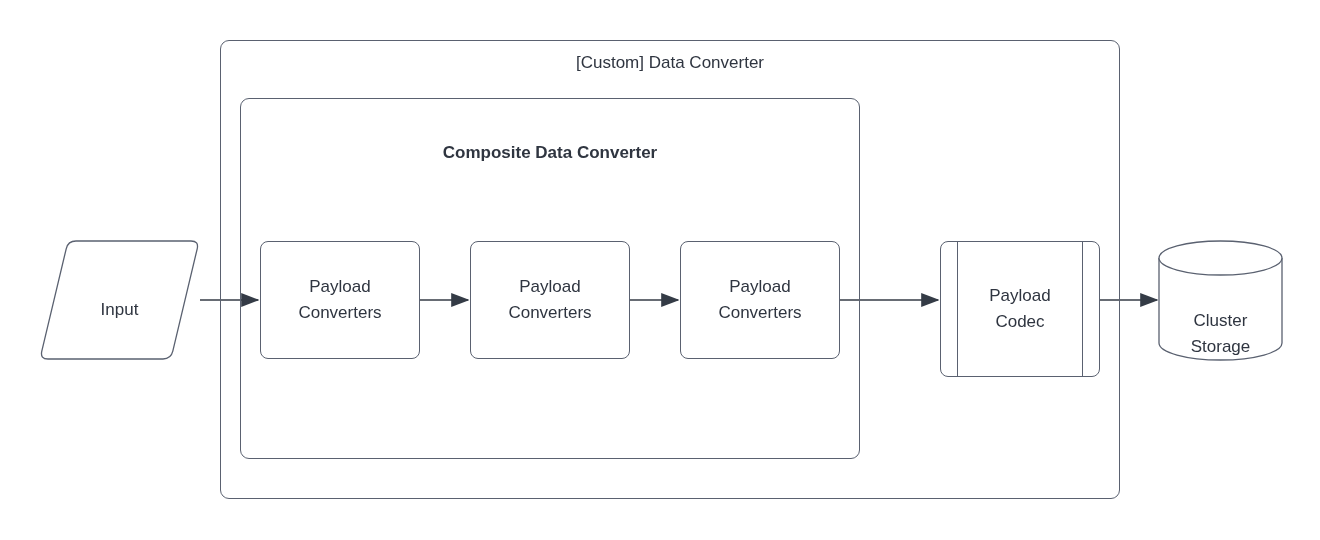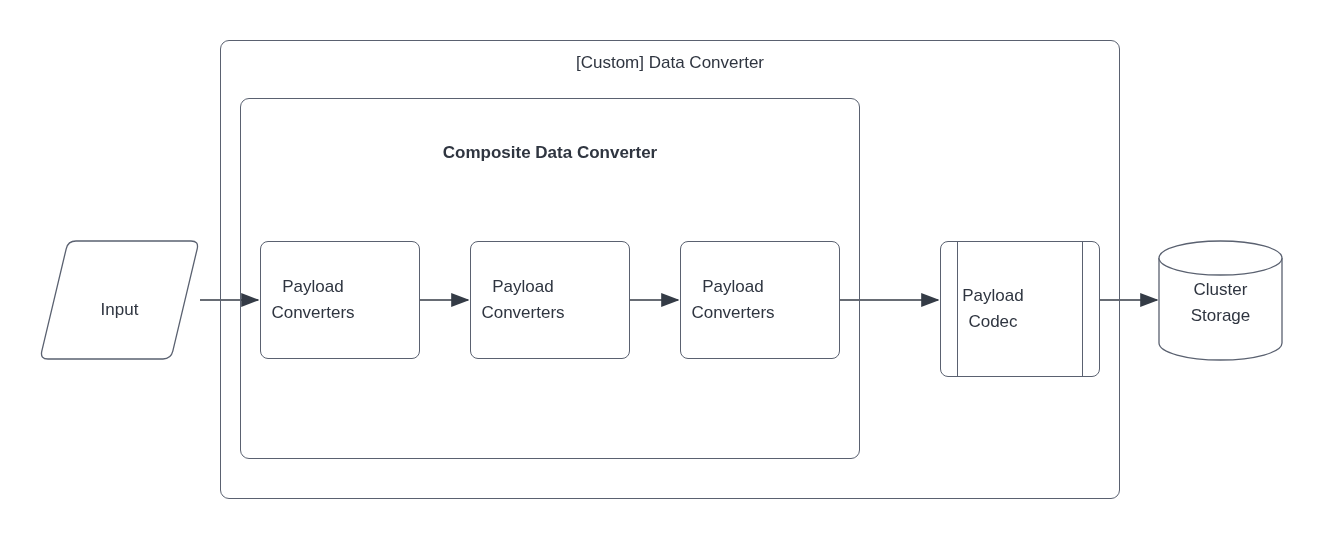--- a/index.html
+++ b/index.html
@@ -59,20 +59,21 @@
   .title-outer { top: 12px; }
   .title-inner { top: 44px; font-weight: bold; }
 
   .node {
     position: absolute;
     border: 1px solid var(--stroke);
     border-radius: 8px;
     background: #ffffff;
     display: flex;
     align-items: center;
+    justify-content: center;
     text-align: center;
   }
   .node-converter1 { left: 260px; top: 241px; width: 160px; height: 118px; }
   .node-converter2 { left: 470px; top: 241px; width: 160px; height: 118px; }
   .node-converter3 { left: 680px; top: 241px; width: 160px; height: 118px; }
   .node-codec      { left: 940px; top: 241px; width: 160px; height: 136px; }
 
   .label {
     display: inline-block;
     font-size: 17px;
@@ -94,21 +95,21 @@
 
   .shape-label {
     position: absolute;
     display: flex;
     align-items: center;
     justify-content: center;
     text-align: center;
     pointer-events: none;
   }
   .shape-label-input   { left: 40px;   top: 251px; width: 159px; height: 118px; }
-  .shape-label-storage { left: 1159px; top: 246px; width: 123px; height: 114px; }
+  .shape-label-storage { left: 1159px; top: 246px; width: 123px; height: 114px; align-items: flex-end; }
 </style>
 </head>
 <body>
 
 <div class="canvas">
 
   <svg class="edges-layer" width="1320" height="540" viewBox="0 0 1320 540">
     <defs>
       <marker id="arrowhead" viewBox="0 0 13 10" refX="12" refY="5" markerWidth="13" markerHeight="10" orient="auto-start-reverse">
         <path class="arrowhead" d="M0,0 L13,5 L0,10 Z"></path>

